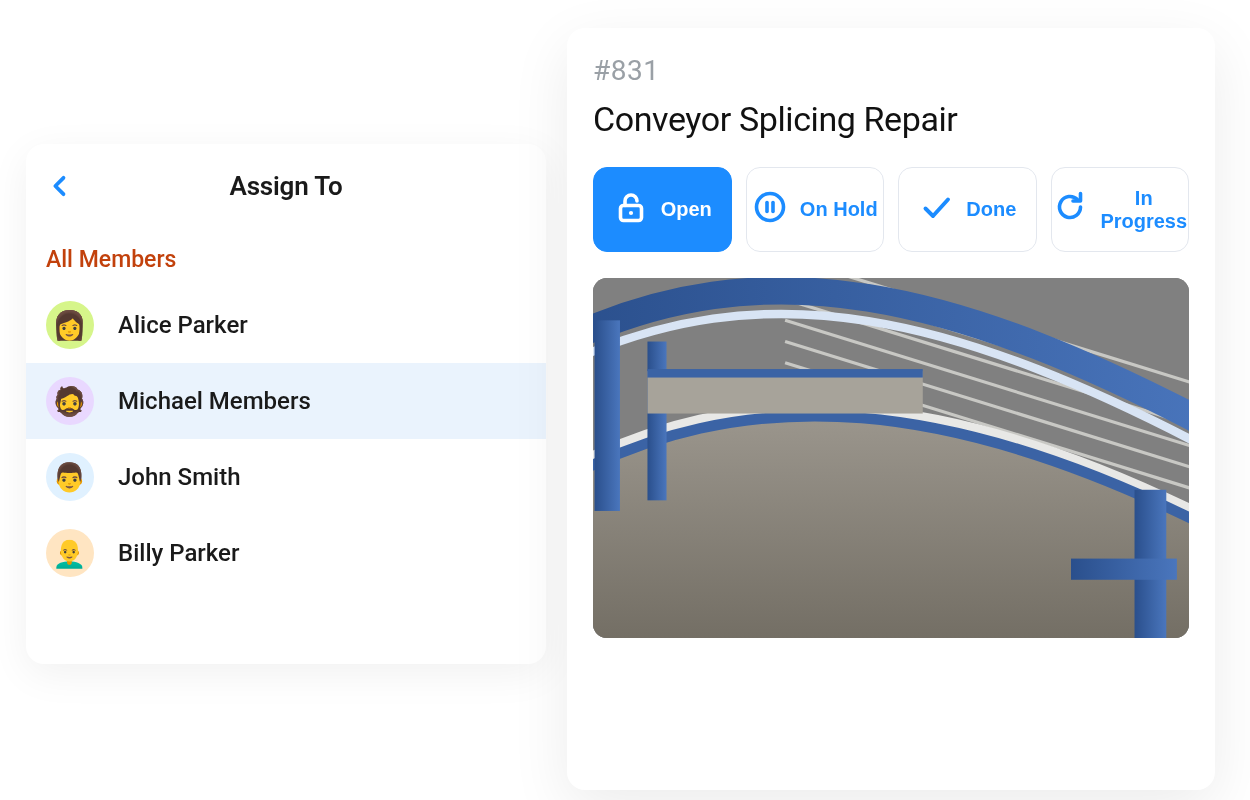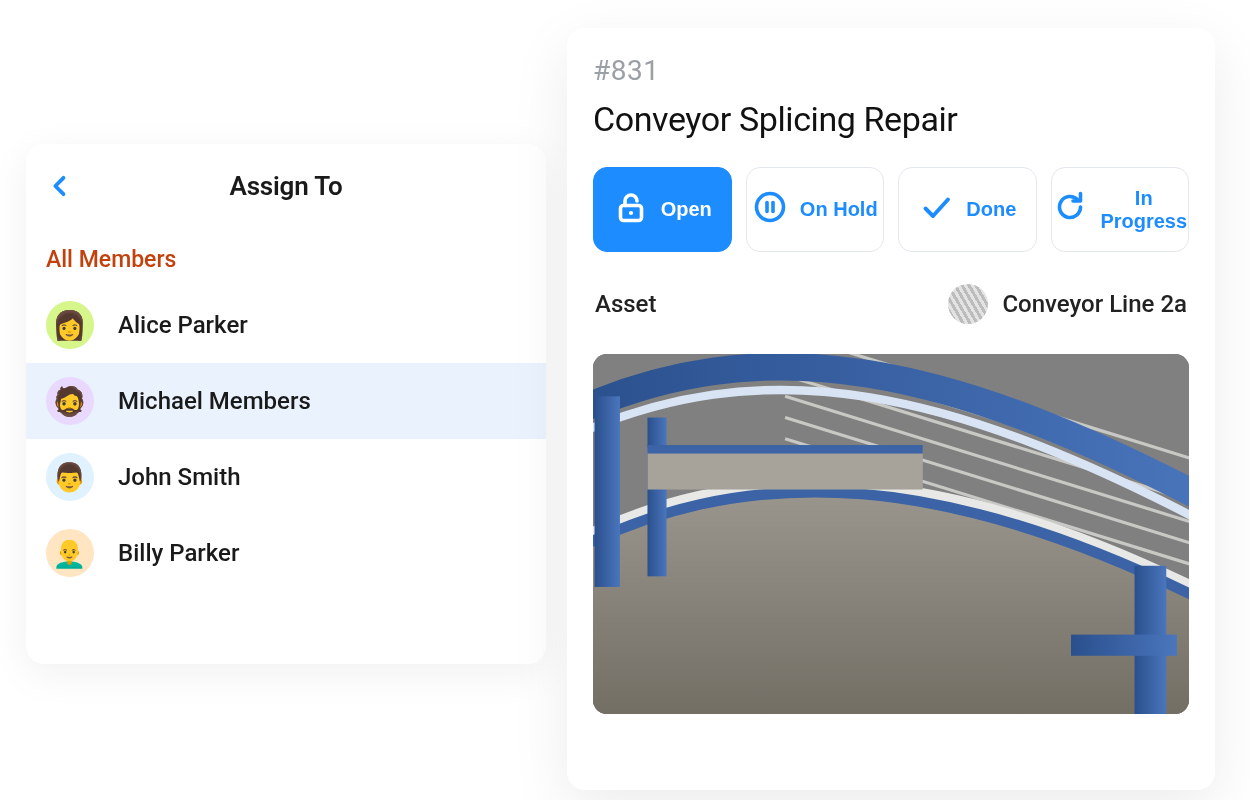--- a/index.html
+++ b/index.html
@@ -231,27 +231,20 @@
       </button>
       <button class="status-btn">
         <span><svg viewBox="0 0 24 24" fill="none" stroke="currentColor" stroke-width="2.4" stroke-linecap="round" stroke-linejoin="round">
             <path d="M19 12 a7 7 0 1 1 -2.05 -4.95"></path>
             <polyline points="19 3 19 8 14 8"></polyline>
           </svg></span>
         <span>In Progress</span>
       </button>
     </div>
 
-  <div class="asset-row">
-    <div class="asset-label">Asset</div>
-    <div class="asset-value">
-      <div class="asset-thumb"></div>
-      <div class="asset-name">Conveyor Line 2a</div>
-    </div>
-  </div>
 
   <div class="asset-image">
     <svg viewBox="0 0 600 340" preserveAspectRatio="xMidYMid slice">
       <defs>
         <linearGradient id="belt" x1="0" y1="0" x2="0" y2="1">
           <stop offset="0" stop-color="#9a958c"></stop>
           <stop offset="1" stop-color="#6e695f"></stop>
         </linearGradient>
         <linearGradient id="steel" x1="0" y1="0" x2="1" y2="0">
           <stop offset="0" stop-color="#2a4f8c"></stop>

